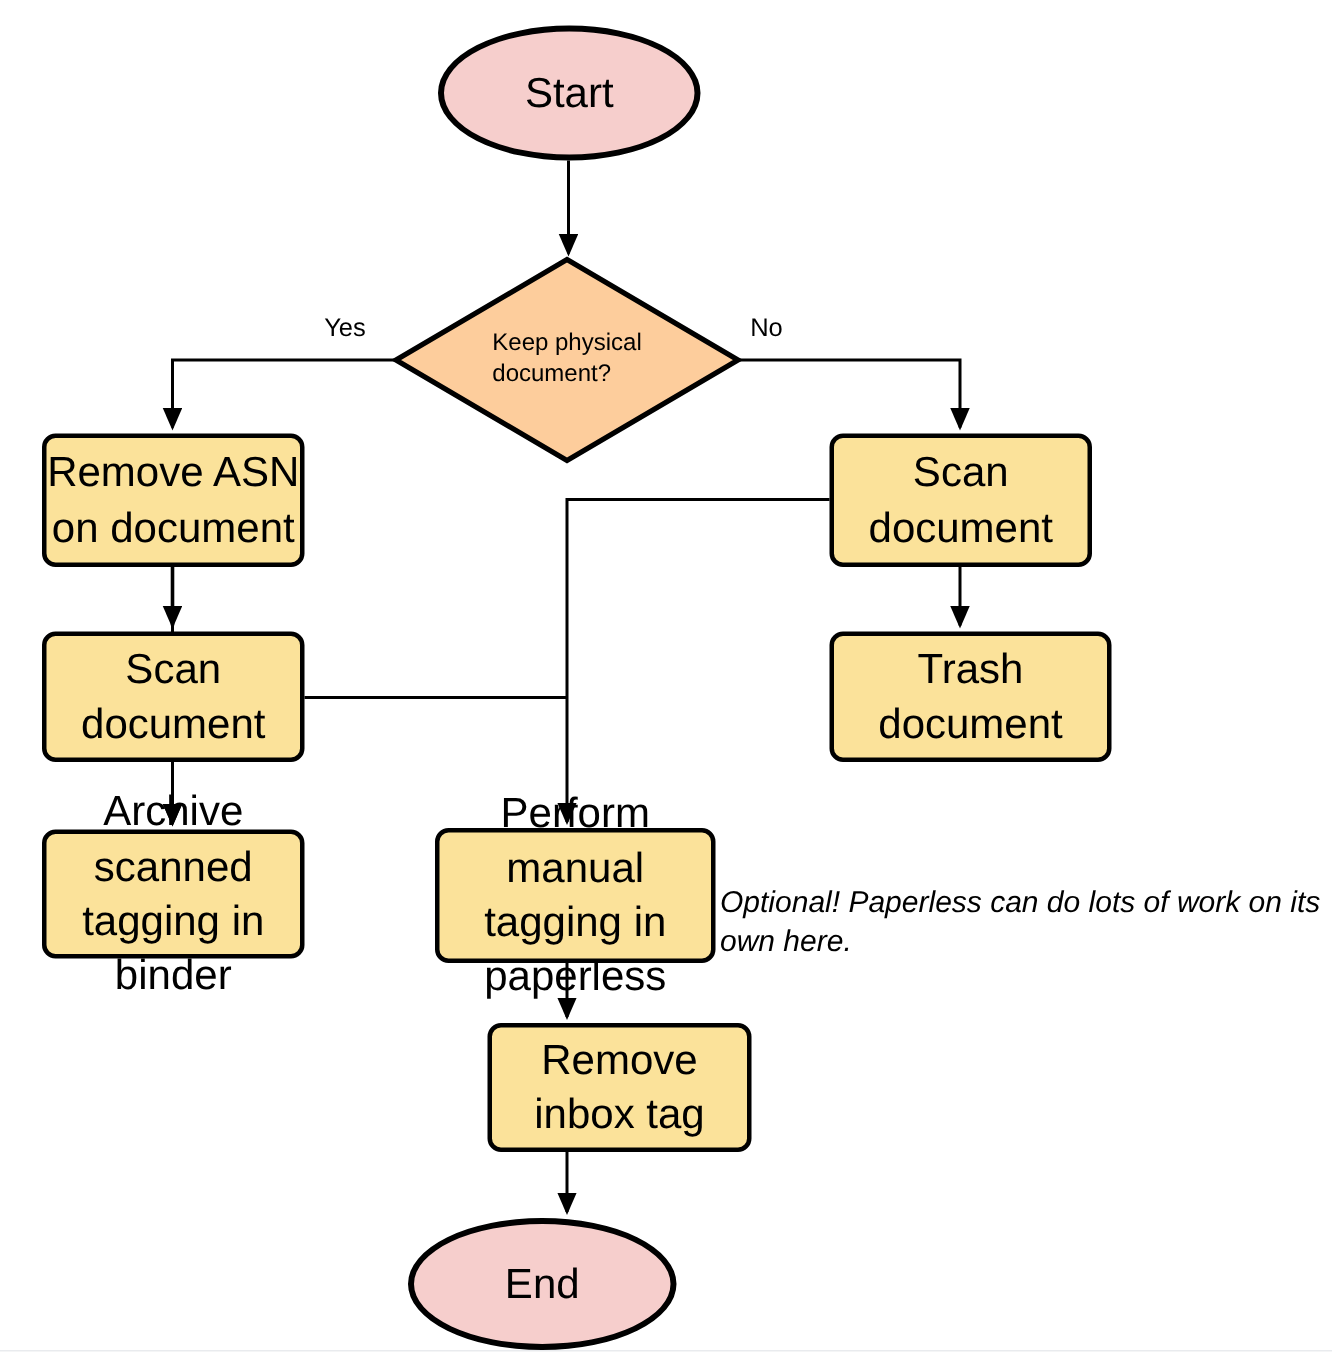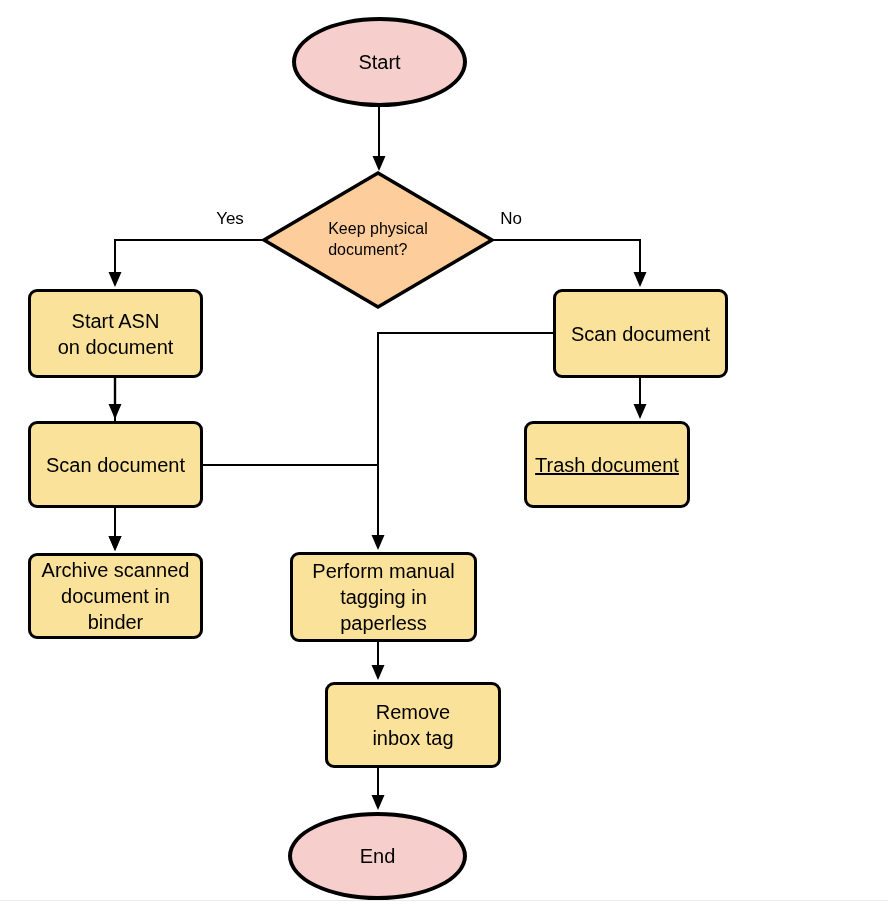--- a/index.html
+++ b/index.html
@@ -34,21 +34,21 @@
     stroke-width: 3.5;
   }
 
   .node {
     position: absolute;
     display: flex;
     align-items: center;
     justify-content: center;
     text-align: center;
     white-space: pre-line;
-    font-size: 20px;
+    font-size: 28px;
     line-height: 1.3;
     box-sizing: border-box;
   }
 
   .terminator {
     background: var(--terminator_fill, #f6cecc);
     border: 4px solid var(--stroke, #000000);
     border-radius: 50%;
   }
 
@@ -122,38 +122,39 @@
 
   <div class="node terminator" style="left:292px; top:17px; width:175px; height:90px;">Start</div>
 
   <div class="decision-label" style="left:278px; top:213px; width:200px; height:54px;">Keep physical
 document?</div>
 
   <div class="edge-label" style="left:205px; top:209px; width:50px;">Yes</div>
 
   <div class="edge-label" style="left:486px; top:209px; width:50px;">No</div>
 
-  <div class="node process" style="left:28px; top:289px; width:175px; height:89px;">Start ASN
+  <div class="node process" style="left:28px; top:289px; width:175px; height:89px;">Remove ASN
 on document</div>
 
   <div class="node process" style="left:28px; top:421px; width:175px; height:87px;">Scan document</div>
 
   <div class="node process" style="left:28px; top:553px; width:175px; height:86px;">Archive scanned
-document in
+tagging in
 binder</div>
 
   <div class="node process" style="left:553px; top:289px; width:175px; height:89px;">Scan document</div>
 
-  <div class="node process" style="left:524px; top:421px; width:166px; height:87px;text-decoration:underline;">Trash document</div>
+  <div class="node process" style="left:553px; top:421px; width:188px; height:87px;">Trash document</div>
 
   <div class="node process" style="left:290px; top:552px; width:187px; height:90px;">Perform manual
 tagging in
 paperless</div>
 
+  <div class="annotation" style="left:480px; top:589px; width:405px;">Optional! Paperless can do lots of work on its own here.</div>
 
   <div class="node process" style="left:290px; top:682px; width:176px; height:86px;margin-left:35px;">Remove
 inbox tag</div>
 
-  <div class="node terminator" style="left:288px; top:812px; width:179px; height:88px;">End</div>
+  <div class="node terminator" style="left:272px; top:812px; width:179px; height:88px;">End</div>
 
   <div class="bottom-divider"></div>
 
 </div>
 
 </body></html>

